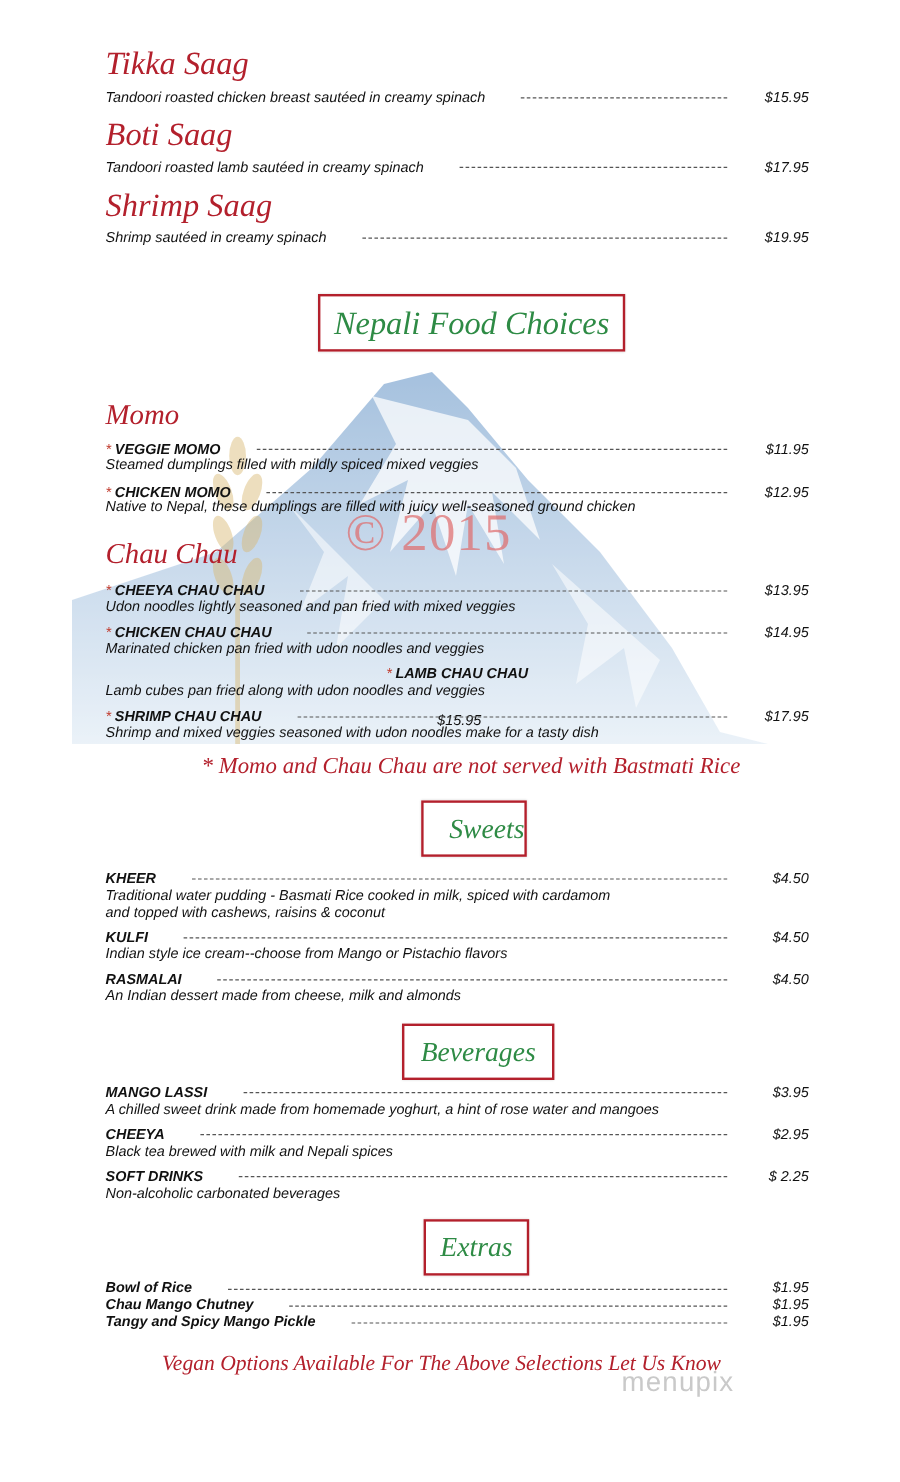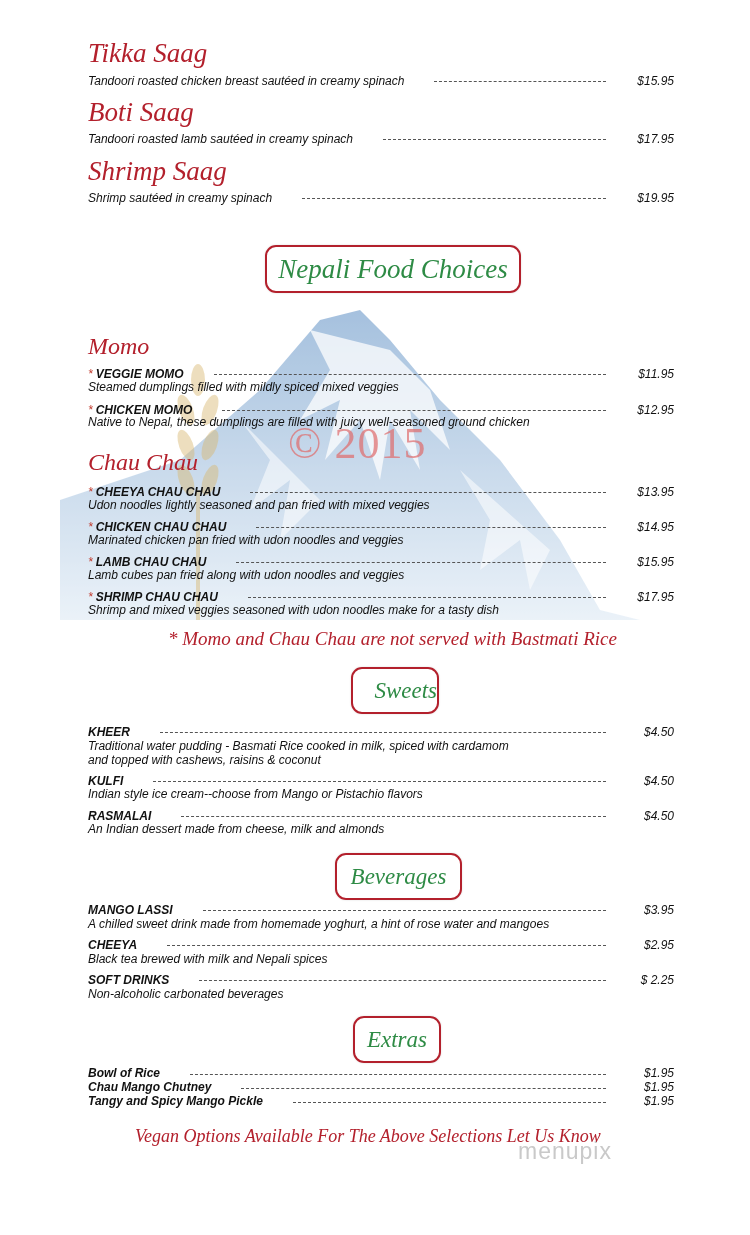--- a/index.html
+++ b/index.html
@@ -50,21 +50,21 @@
     .row .leader {
       flex: 1; border-bottom: 1px dashed #555; margin: 0 16px 0 18px; height: 0; position: relative; top: 1px;
     }
     .row .price { white-space: nowrap; text-align: right; min-width: 40px; }
     .row.plain .name { font-weight: normal; }
     .desc {
       position: absolute; left: 88px; font-size: 12px; font-style: italic; line-height: 14px; white-space: nowrap;
     }
 
     .boxed {
-      position: absolute; border: 2px solid #b3202c; border-radius: 11px; background: rgba(255,255,255,0.9);
+      position: absolute; border: 2px solid #b3202c; border-radius: 0; background: rgba(255,255,255,0.9);
       display: flex; align-items: center; justify-content: center;
       font-family: "Liberation Serif", serif; font-style: italic; color: #2e8b45;
       box-shadow: 0 0 2px rgba(0,0,0,0.15);
     }
 
     .note {
       position: absolute; font-family: "Liberation Serif", serif; font-style: italic; color: #b3202c;
       white-space: nowrap;
     }
   </style>
@@ -154,21 +154,21 @@
     </div>
     <div class="desc" style="top:498px;">Udon noodles lightly seasoned and pan fried with mixed veggies</div>
 
     <div class="row" style="top:519px;">
       <span class="name"><span class="star">*</span><span>CHICKEN CHAU CHAU</span></span>
       <span class="leader"></span>
       <span class="price">$14.95</span>
     </div>
     <div class="desc" style="top:533px;">Marinated chicken pan fried with udon noodles and veggies</div>
 
-    <div class="row" style="top:554px;">
+    <div class="row" style="top:554px;flex-direction:column;">
       <span class="name"><span class="star">*</span><span>LAMB CHAU CHAU</span></span>
       <span class="leader"></span>
       <span class="price">$15.95</span>
     </div>
     <div class="desc" style="top:568px;">Lamb cubes pan fried along with udon noodles and veggies</div>
 
     <div class="row" style="top:589px;">
       <span class="name"><span class="star">*</span><span>SHRIMP CHAU CHAU</span></span>
       <span class="leader"></span>
       <span class="price">$17.95</span>

